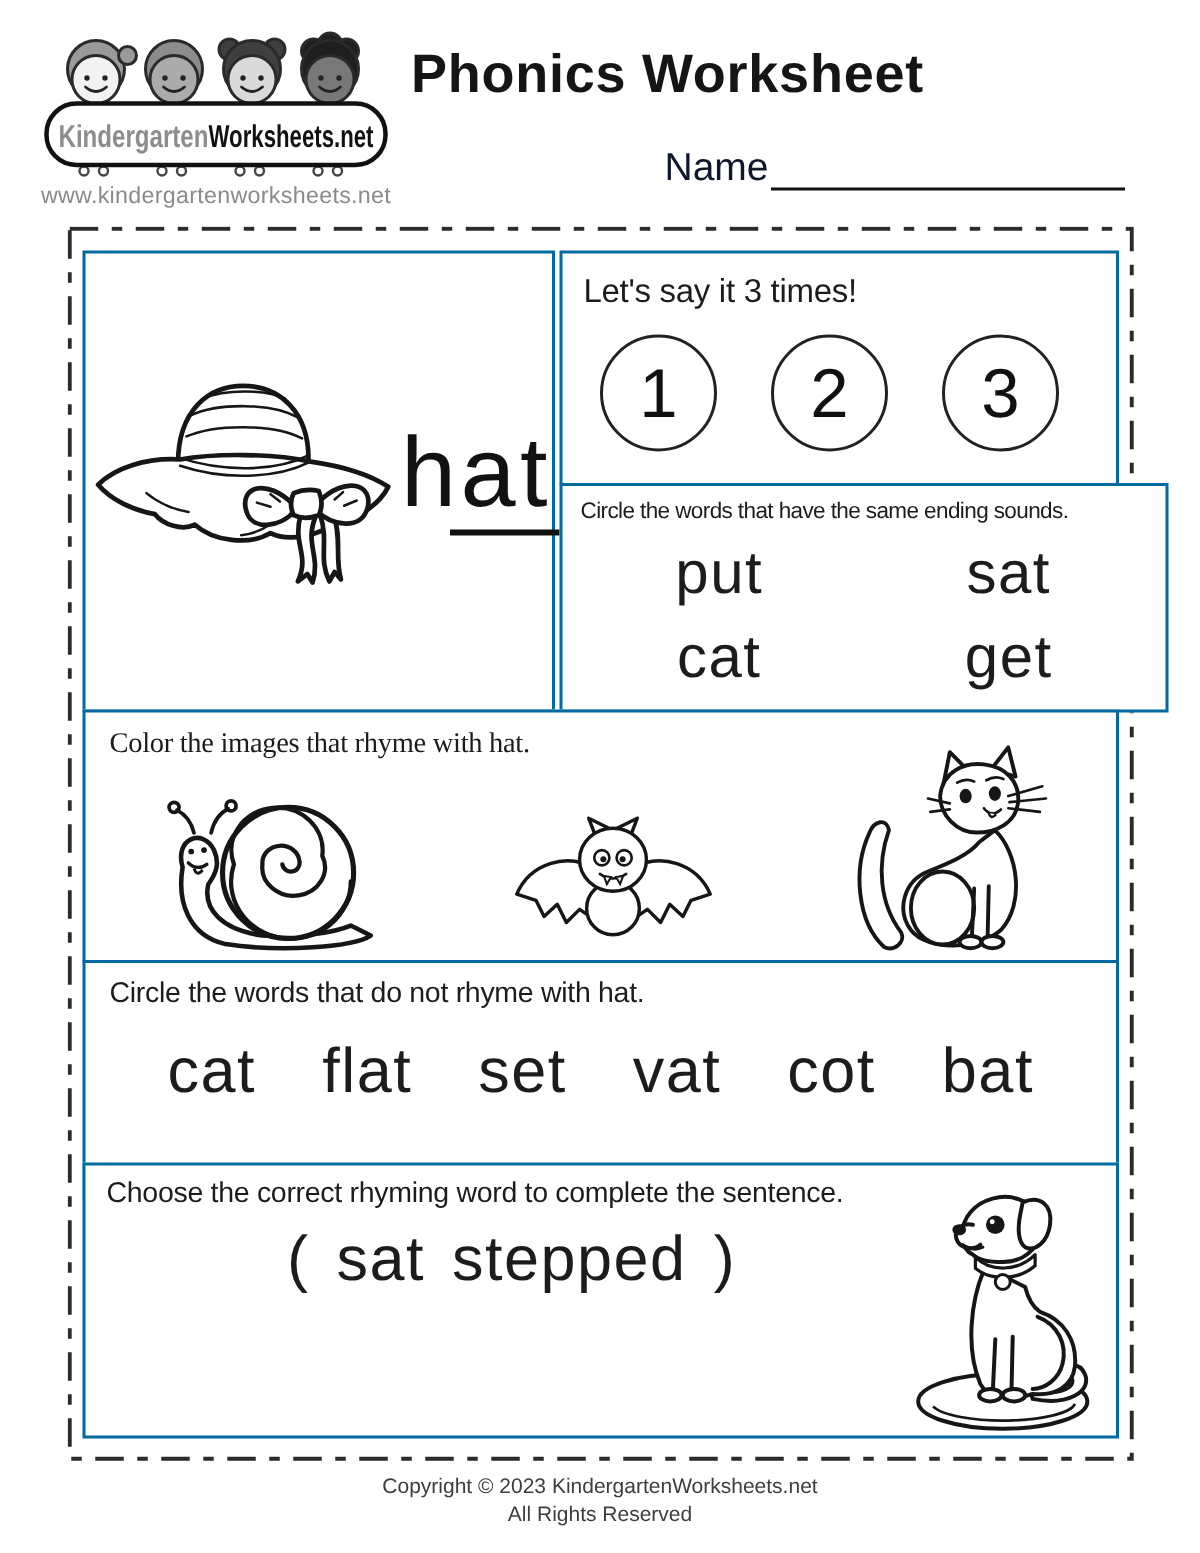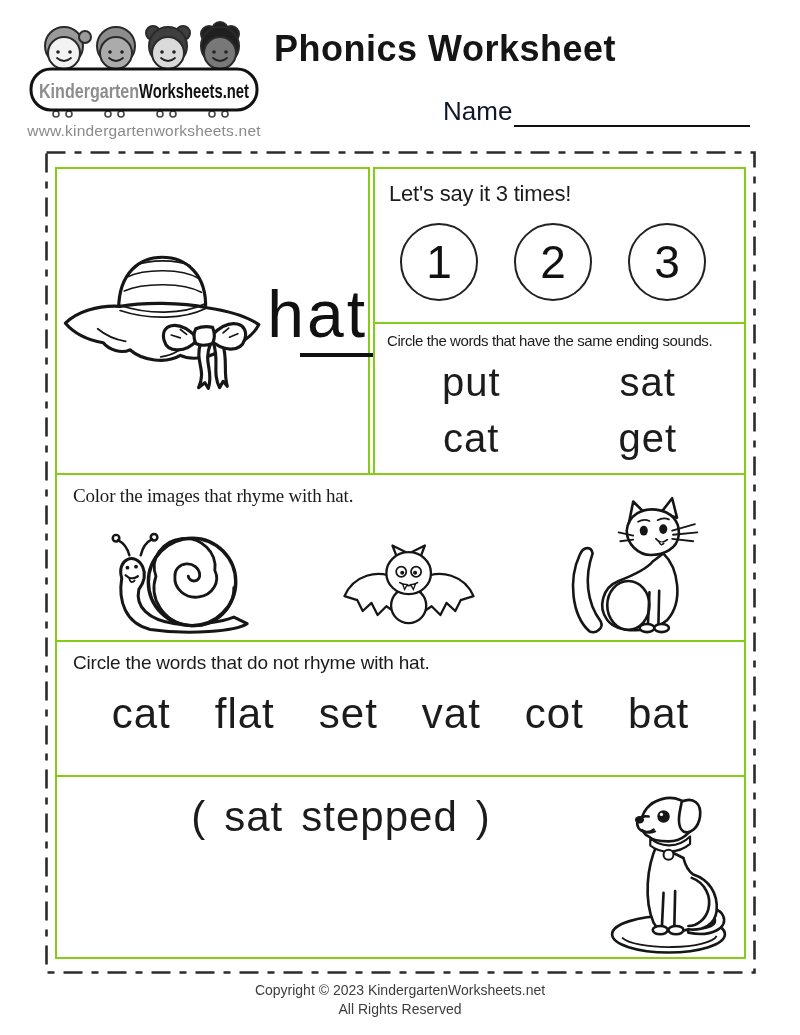--- a/index.html
+++ b/index.html
@@ -21,25 +21,25 @@
     text-align:center; font-size:36px; letter-spacing:.5px; color:#151515;
   }
   .name-row { position:absolute; left:443px; top:96px; width:307px; display:flex; align-items:flex-end; }
   .name-label { font-size:26px; color:#0f172a; }
   .name-line { flex:1; border-bottom:2px solid #111; height:30px; margin-left:2px; }
 
   
   .sheet { position:absolute; left:45px; top:151px; width:711px; height:823px; }
   .dashed-border { position:absolute; left:0; top:0; }
   .cell {
-    position:absolute; border:2px solid #84cc16; background:#fff;
+    position:absolute; border:2px solid #0369a1; background:#fff;
   }
   .cell-hat   { left:10px;  top:16px;  width:315px; height:308px; display:flex; flex-direction:row; align-items:center; justify-content:space-between; padding:6px 0 8px; }
   .cell-say   { left:328px; top:16px;  width:373px; height:157px; padding:12px 14px 0; }
-  .cell-end   { left:328px; top:171px; width:373px; height:153px; padding:8px 8px 0; }
+  .cell-end   { left:328px; top:171px; width:406px; height:153px; padding:8px 8px 0; }
   .row-color  { left:10px;  top:322px; width:691px; height:169px; padding:10px 16px 0;font-family:Liberation Serif, serif; }
   .row-circle { left:10px;  top:489px; width:691px; height:160px; padding:10px 16px 0; }
   .row-sent   { left:10px;  top:624px; width:691px; height:184px; padding:8px 14px 0; position:absolute; }
 
   
   .hat-word-wrap { position:relative; text-align:center; line-height:1; padding-bottom:12px; }
   .hat-word { font-size:66px; letter-spacing:3px; color:#111; }
   .hat-underline { position:absolute; left:calc(50% - 18px); bottom:2px; width:78px; border-bottom:4px solid #111; }
 
   
@@ -293,20 +293,21 @@
       <span>cat</span>
       <span>flat</span>
       <span>set</span>
       <span>vat</span>
       <span>cot</span>
       <span>bat</span>
     </div>
   </div>
 
   <div class="cell row-sent">
+    <div class="instr">Choose the correct rhyming word to complete the sentence.</div>
     <div class="choices">
       <span>(</span><span>sat</span><span>stepped</span><span>)</span>
     </div>
 
     <svg class="dog-pos" width="138" height="170" viewBox="0 0 150 205">
       <ellipse cx="72" cy="180" rx="68" ry="22" fill="#fff" stroke="#161616" stroke-width="3.2"></ellipse>
       <path d="M16 184 A58 15 0 0 0 130 182" fill="none" stroke="#161616" stroke-width="2.2"></path>
       <g fill="#ffffff" stroke="#161616" stroke-width="3.2" stroke-linecap="round" stroke-linejoin="round">
         <path d="M96 178 C124 184 144 172 138 158 C134 148 120 148 114 156 C120 157 127 157 128 163 C129 171 112 176 94 170 Z"></path>
         <path d="M58 72 C46 98 42 138 54 166 L58 172 C70 178 86 178 96 174 C114 176 128 168 130 152 C132 130 120 114 102 108 C96 104 92 96 90 88 Z"></path>

